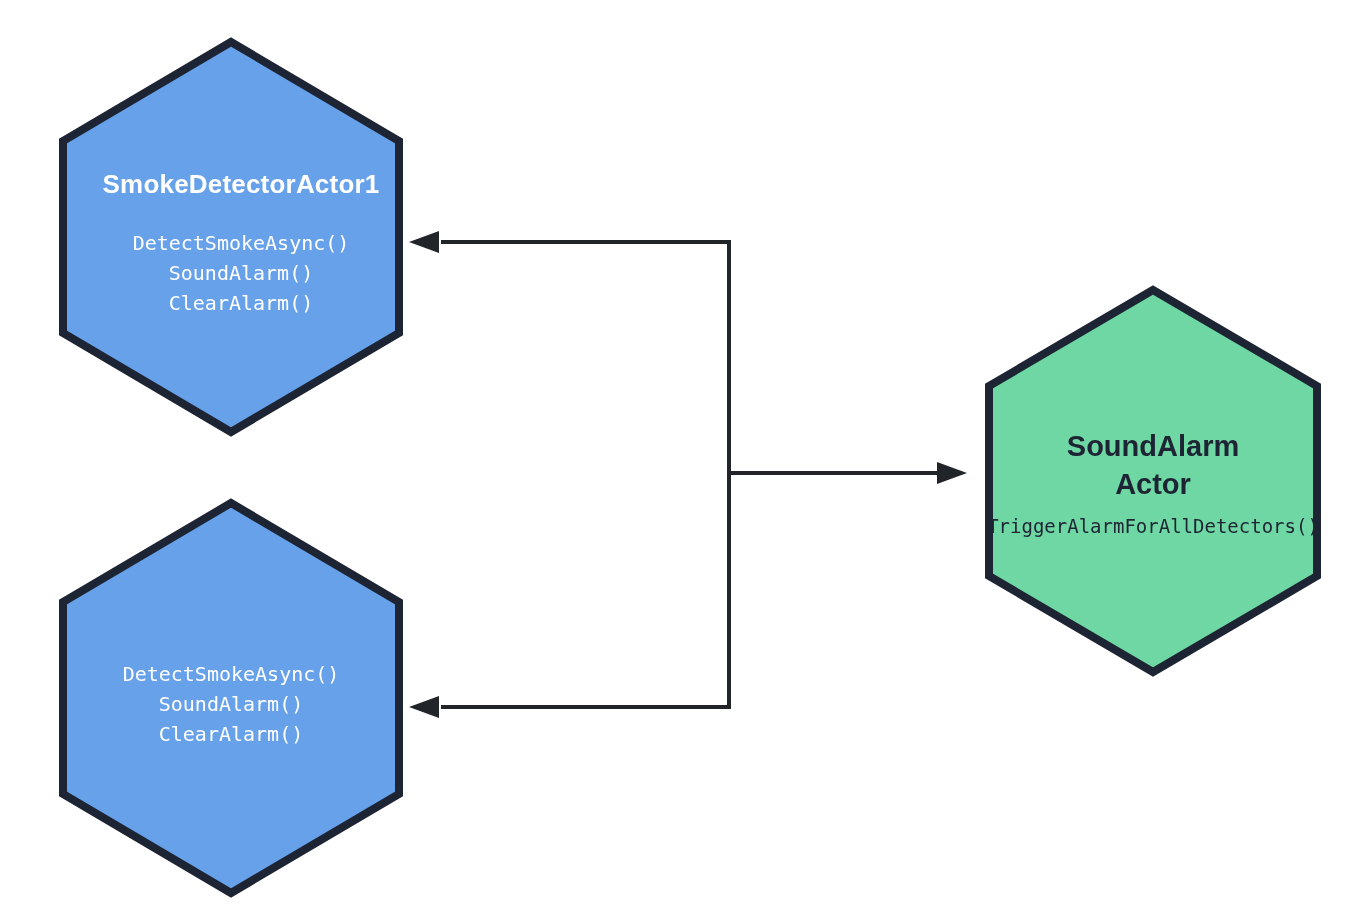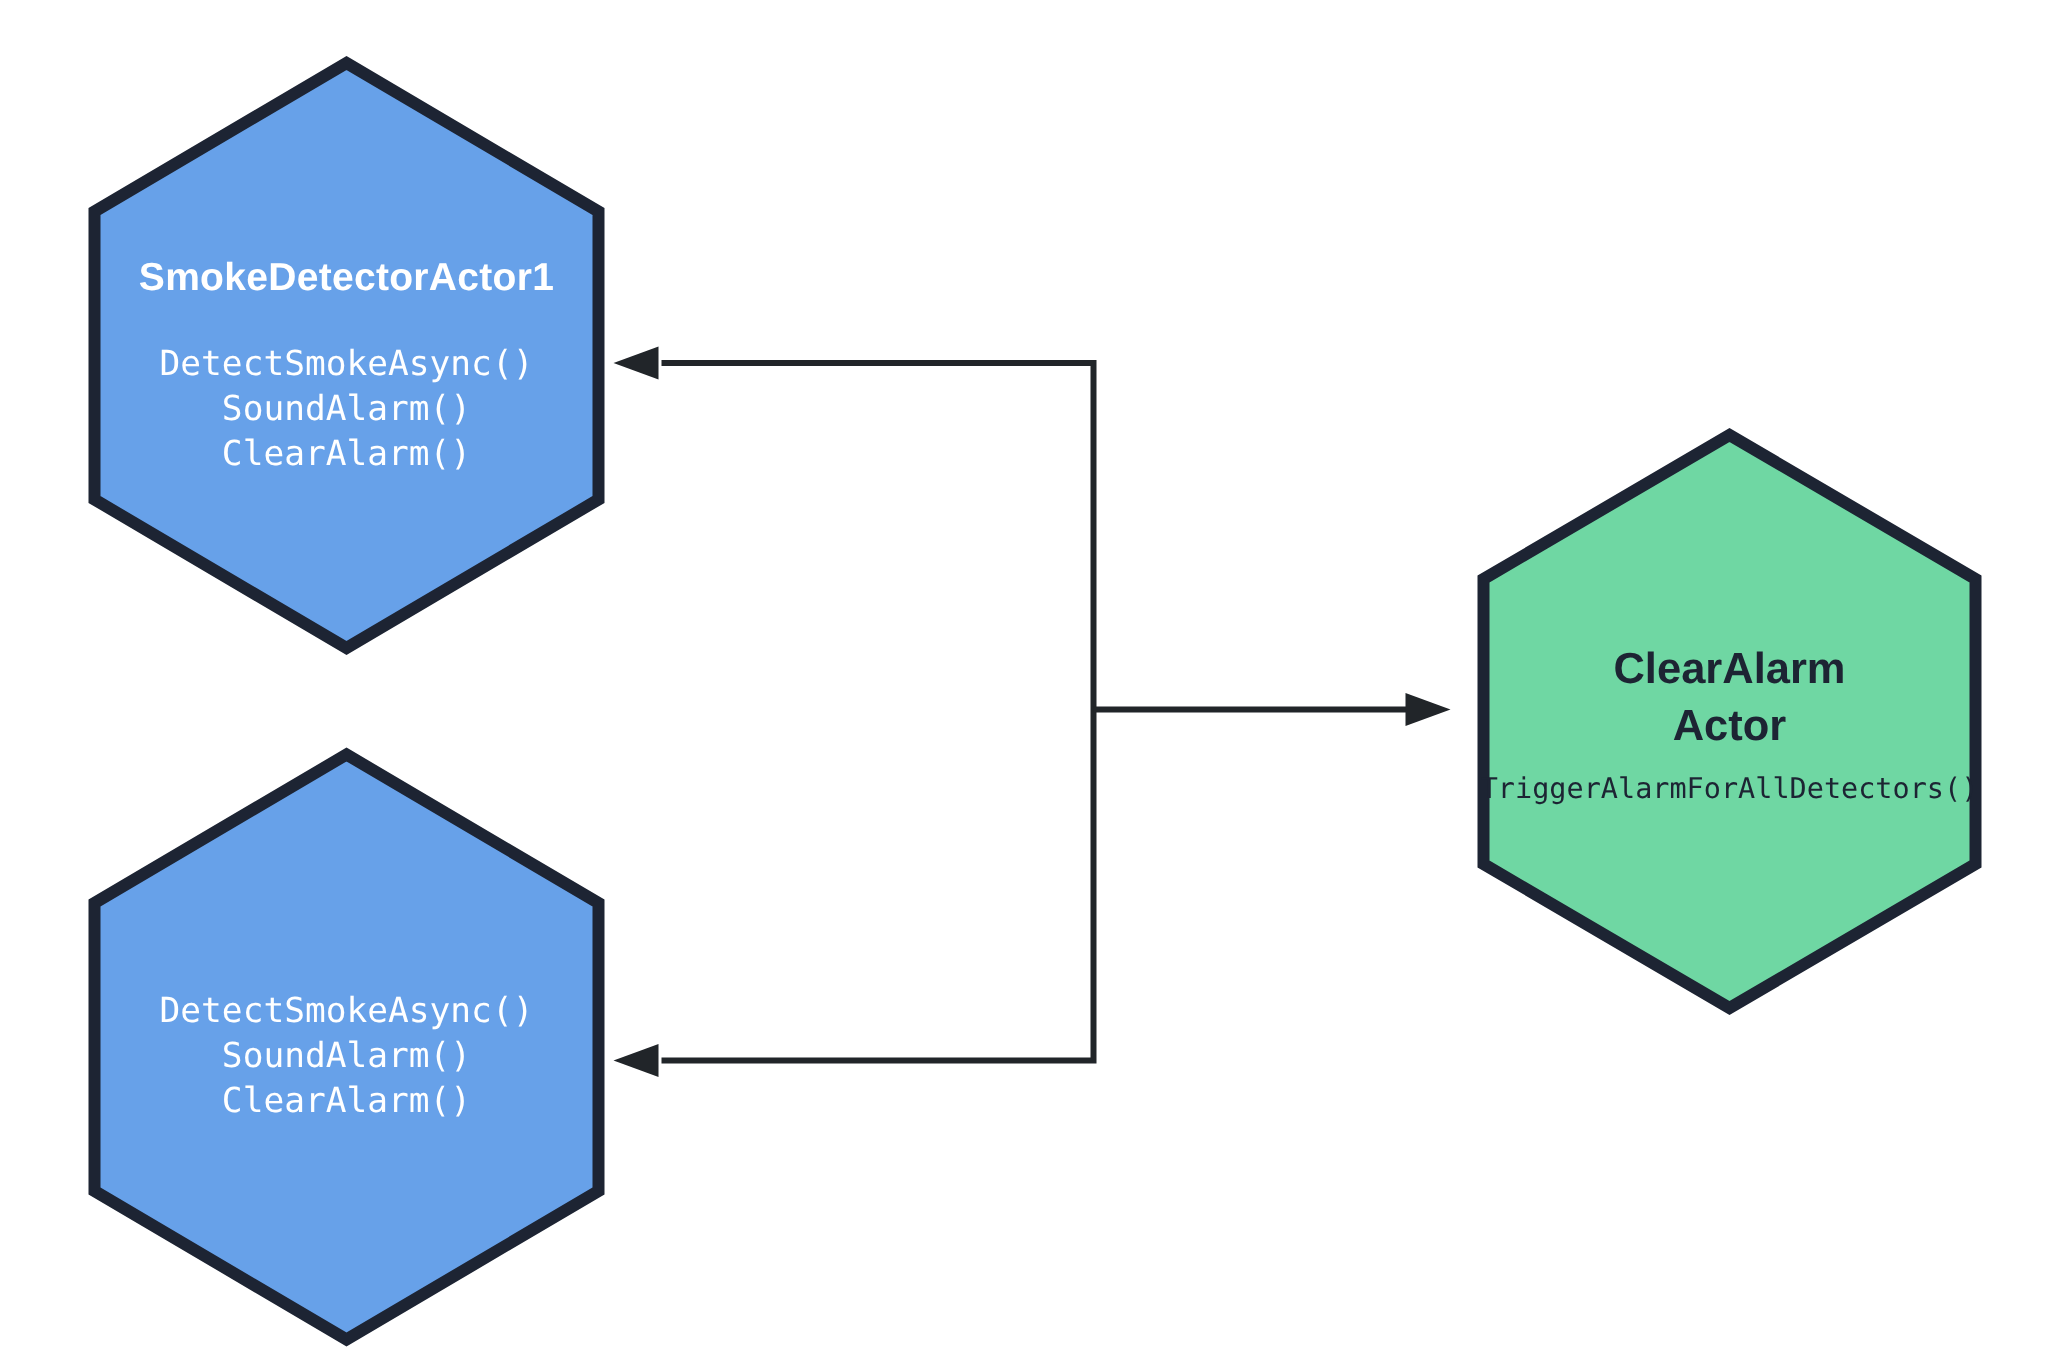--- a/index.html
+++ b/index.html
@@ -31,21 +31,21 @@
     font-family: "Liberation Sans", sans-serif;
     font-weight: 700;
     font-size: 26px;
     line-height: 30px;
     margin-bottom: 29px;
     letter-spacing: 0.2px;
     white-space: nowrap;
   }
   .detector .method-line {
     font-family: "DejaVu Sans Mono", monospace;
-    font-size: 23px;
+    font-size: 20px;
     line-height: 30px;
     white-space: nowrap;
   }
   .coordinator .node-title-line {
     font-family: "Liberation Sans", sans-serif;
     font-weight: 700;
     font-size: 29px;
     line-height: 38px;
     white-space: nowrap;
   }
@@ -69,36 +69,36 @@
 
     <polygon points="409,242 439,231 439,253" fill="#212529"></polygon>
     <polygon points="409,707 439,696 439,718" fill="#212529"></polygon>
     <polygon points="967,473 937,462 937,484" fill="#212529"></polygon>
 
     <polygon class="hex" points="231,42 399,141 399,333 231,432 63,333 63,141" fill="#67A1E9" stroke="#1D2433"></polygon>
     <polygon class="hex" points="231,503 399,602 399,794 231,893 63,794 63,602" fill="#67A1E9" stroke="#1D2433"></polygon>
     <polygon class="hex" points="1153,290 1317,386 1317,576 1153,672 989,576 989,386" fill="#6FD7A3" stroke="#1D2433"></polygon>
   </svg>
 
-  <div class="node-text detector" style="left: 63px; top: 42px; width: 336px; height: 390px; color: rgb(255, 255, 255);">
+  <div class="node-text detector" style="left: 73px; top: 42px; width: 336px; height: 390px; color: rgb(255, 255, 255);">
     <div class="node-title">SmokeDetectorActor1</div>
     <div class="node-methods">
       <div class="method-line">DetectSmokeAsync()</div>
       <div class="method-line">SoundAlarm()</div>
       <div class="method-line">ClearAlarm()</div>
     </div>
   </div>
 
   <div class="node-text detector" style="left: 63px; top: 503px; width: 336px; height: 390px; color: rgb(255, 255, 255);">
     <div class="node-methods">
       <div class="method-line">DetectSmokeAsync()</div>
       <div class="method-line">SoundAlarm()</div>
       <div class="method-line">ClearAlarm()</div>
     </div>
   </div>
 
   <div class="node-text coordinator" style="left: 989px; top: 290px; width: 328px; height: 382px; color: rgb(29, 36, 51);">
-    <div class="node-title-line">ClearAlarm</div>
+    <div class="node-title-line">SoundAlarm</div>
     <div class="node-title-line">Actor</div>
     <div class="method-line">TriggerAlarmForAllDetectors()</div>
   </div>
 
 </div>
 
 </body></html>

